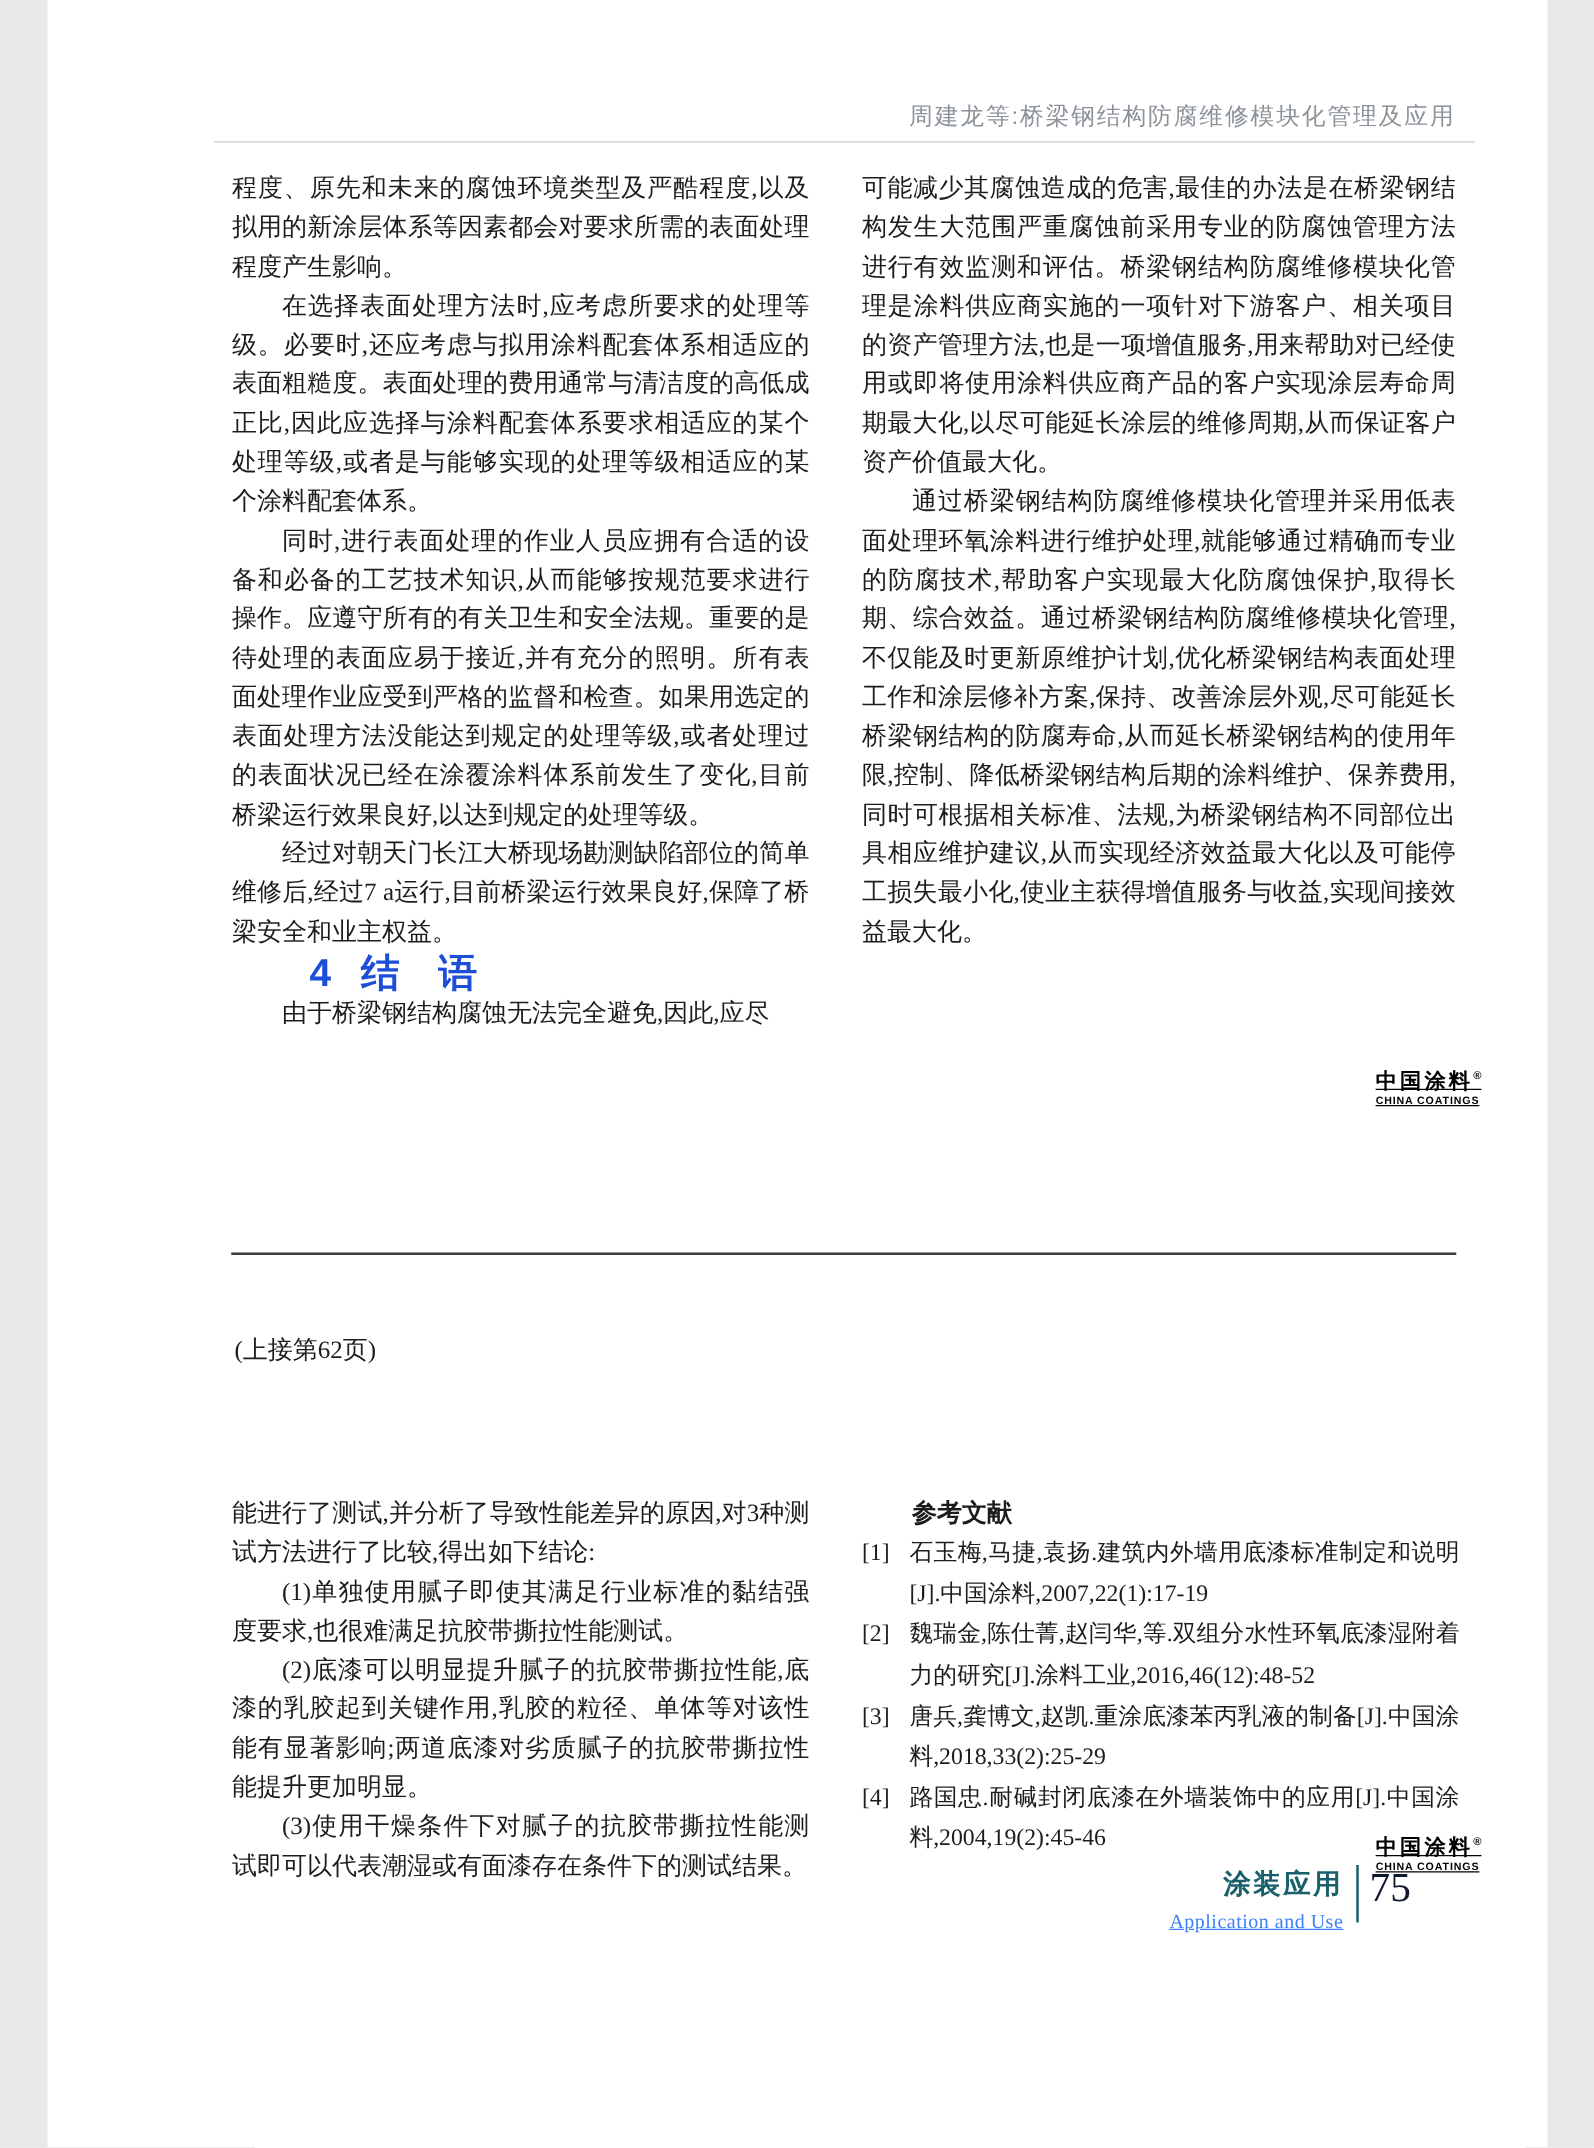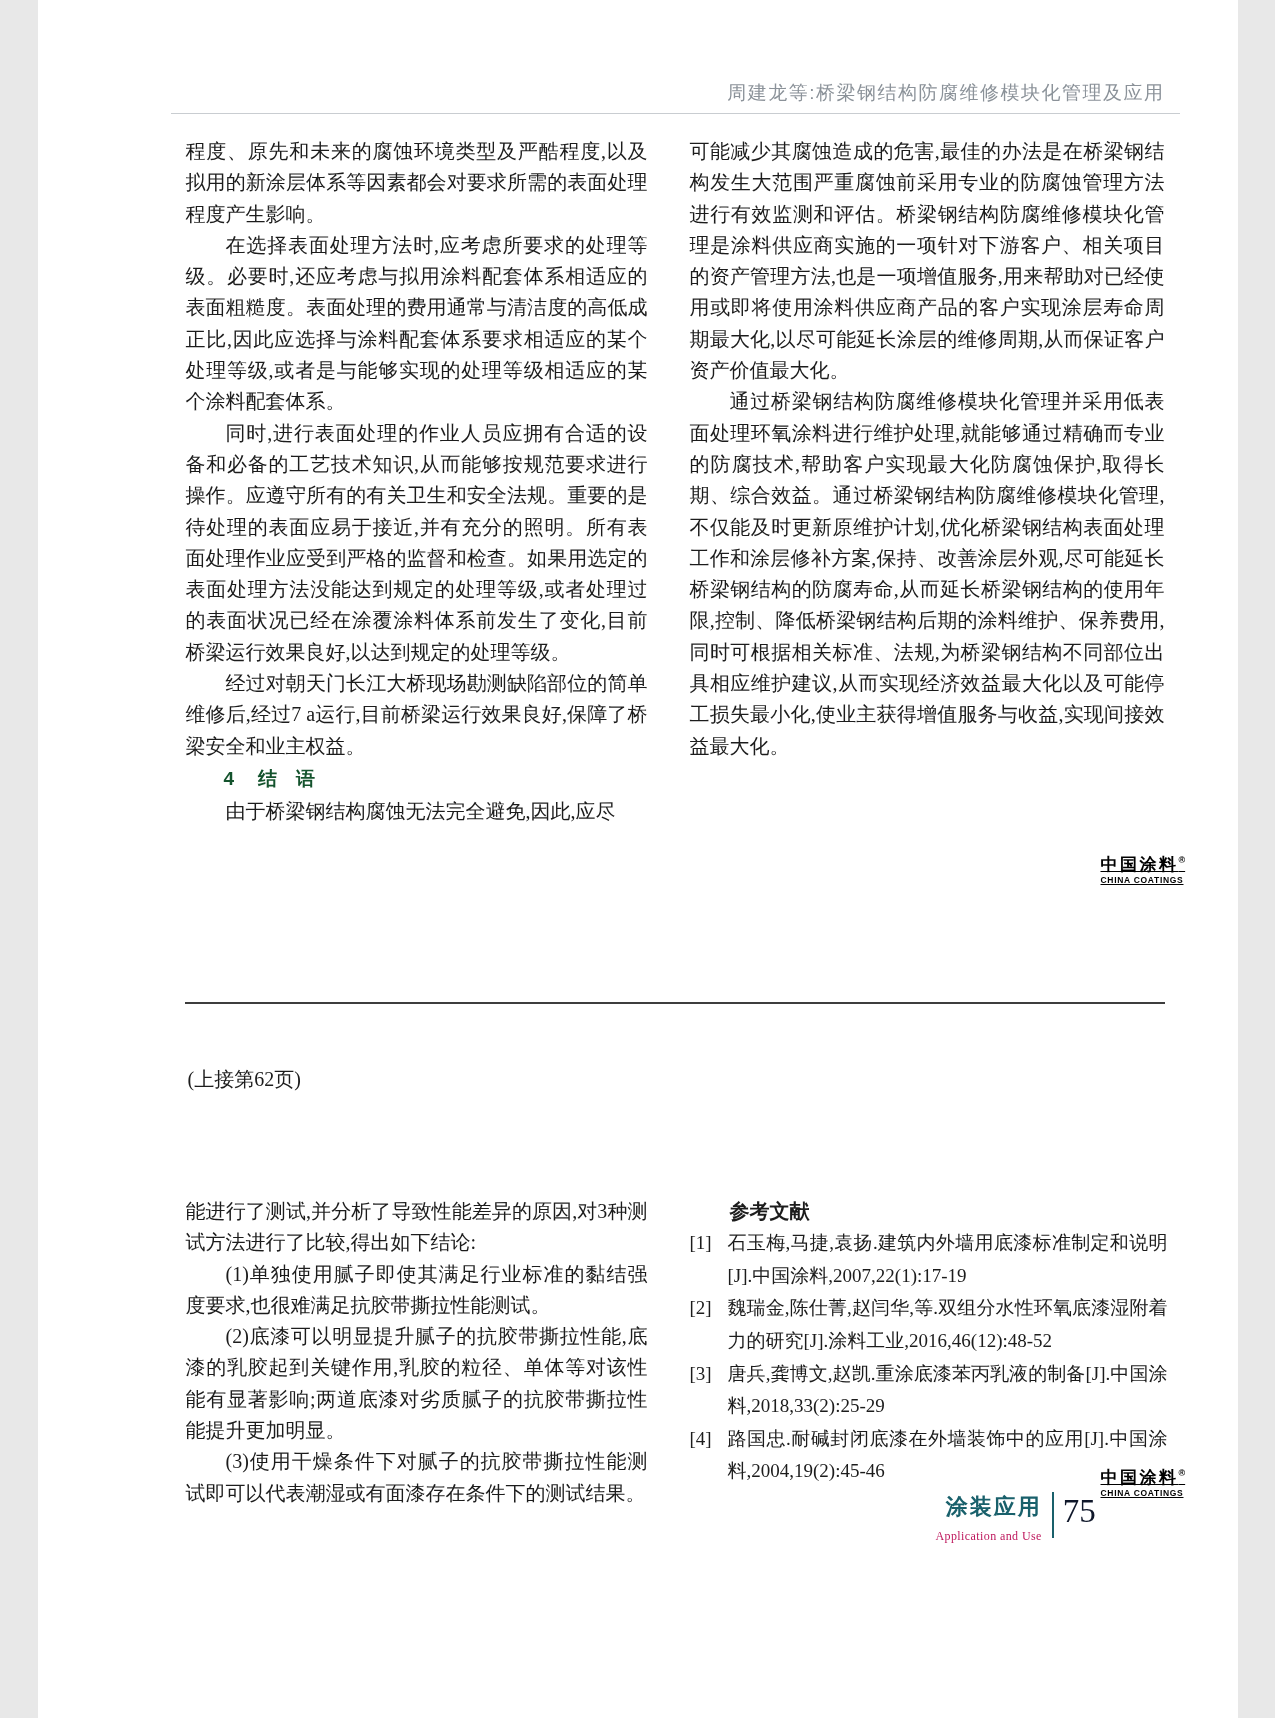--- a/index.html
+++ b/index.html
@@ -24,21 +24,21 @@
   .col-lower-left{left:148px;top:1196px;width:462px;}
   .col-lower-right{left:652px;top:1196px;width:478px;}
   
   .h333{
     font-family:"Liberation Sans","DejaVu Sans",sans-serif;
     font-size:20px;color:#222222;margin:0;text-indent:0;line-height:31.3px;
   }
   .h333 .num{color:#1f5f52;margin-right:16px;}
   .h4{
     font-family:"Liberation Sans","DejaVu Sans",sans-serif;
-    font-size:19px;font-weight:bold;color:#14532d;
+    font-size:31px;font-weight:bold;color:#1d4ed8;
     margin:26px 0 10px 0;line-height:34px;text-indent:0;
   }
   .h4 .num{margin-right:24px;}
   
   .logo{position:absolute;width:130px;color:#000000;font-family:"Liberation Sans","DejaVu Sans",sans-serif;line-height:1.15;text-decoration:underline;}
   .logo-cn{font-size:17px;font-weight:bold;letter-spacing:2.5px;}
   .logo-reg{font-size:9px;vertical-align:super;letter-spacing:0;}
   .logo-en{font-size:8.5px;font-weight:bold;letter-spacing:0.7px;margin-top:1px;}
   .logo-1{left:1063px;top:855px;}
   .logo-2{left:1063px;top:1468px;}
@@ -53,21 +53,21 @@
   .ref-item{display:flex;font-size:19px;line-height:32.6px;text-align:justify;}
   .ref-marker{flex:0 0 38px;}
   .ref-text{flex:1;}
   
   .footer{position:absolute;left:898px;top:1492px;display:flex;align-items:flex-start;}
   .footer-left{text-align:right;margin-right:10px;}
   .footer-cn{
     font-family:"Liberation Sans","DejaVu Sans",sans-serif;
     font-size:22px;font-weight:bold;color:#19606b;letter-spacing:2px;
   }
-  .footer-en{font-size:12px;color:#be185d;margin-top:7px;letter-spacing:0.4px;}
+  .footer-en{font-size:16px;color:#3b82f6;margin-top:7px;letter-spacing:0.4px;text-decoration:underline;}
   .footer-bar{width:2px;height:46px;background:#19606b;margin-right:9px;}
   .footer-num{font-size:33px;color:#0f172a;line-height:1;padding-top:3px;}
 </style>
 </head>
 <body>
 
 <div class="page">
 
   <div class="running-title">周建龙等:桥梁钢结构防腐维修模块化管理及应用</div>
   <div class="header-rule"></div>

